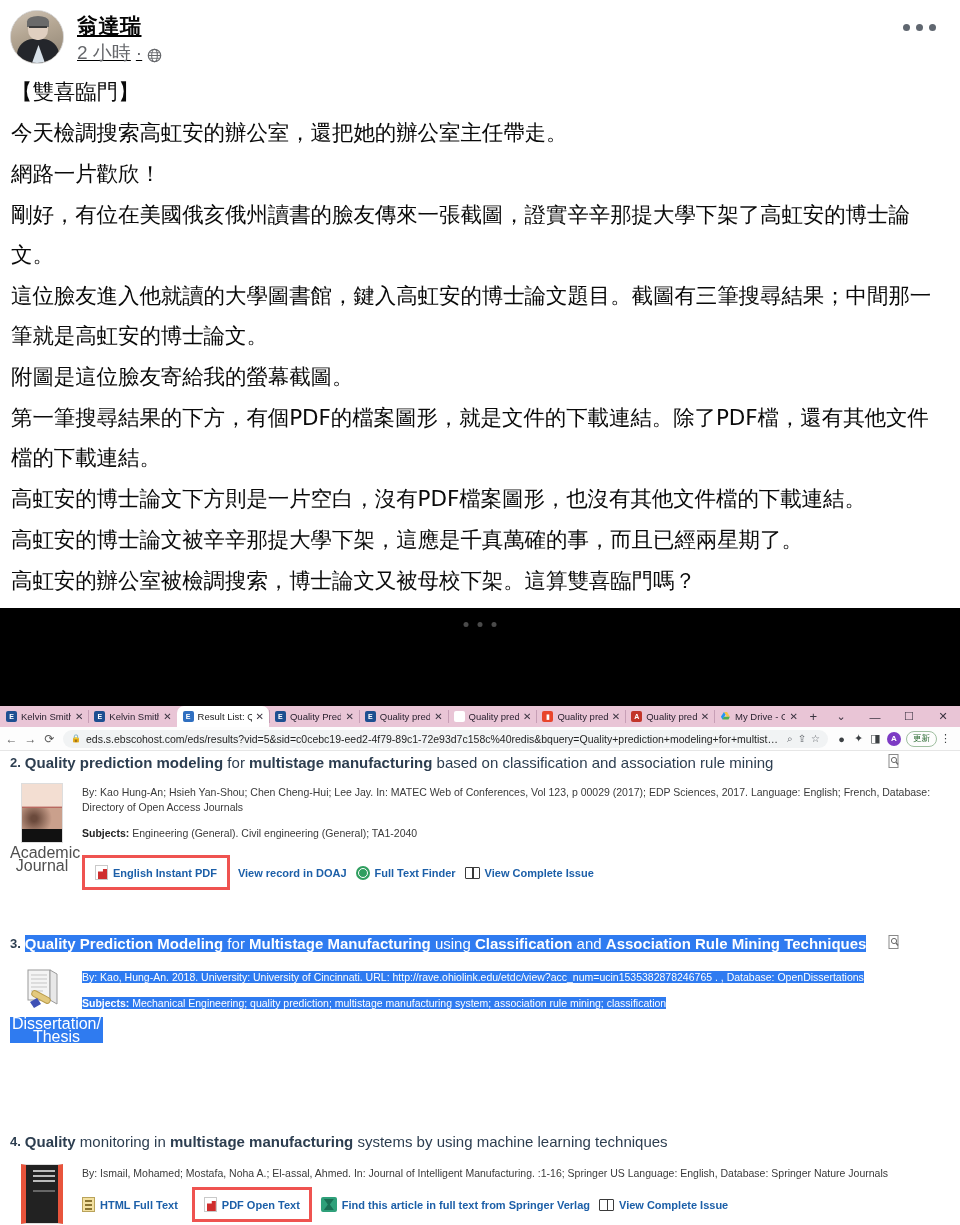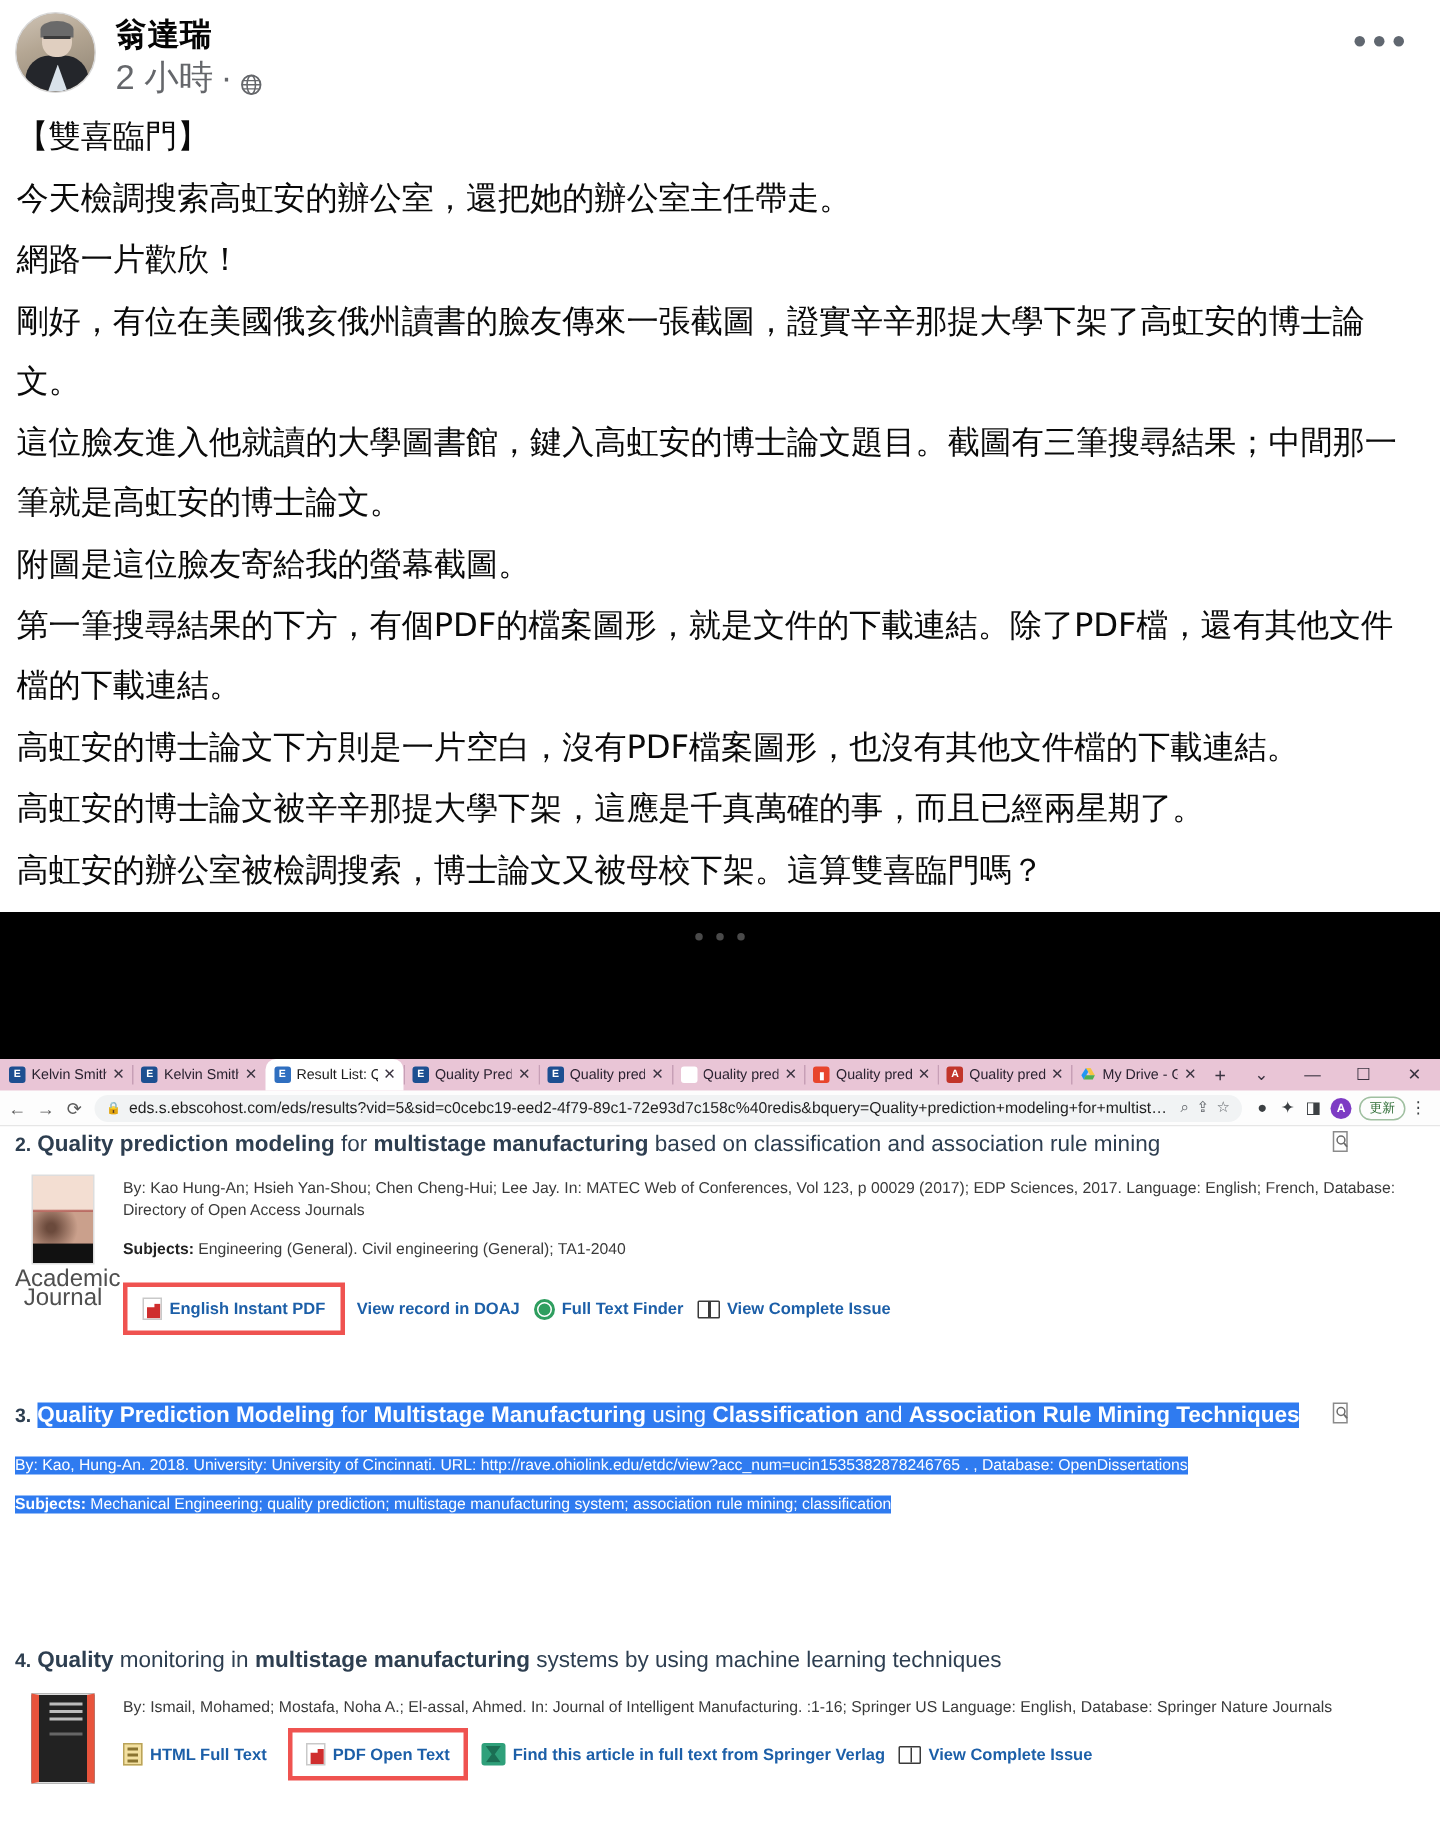--- a/index.html
+++ b/index.html
@@ -8,23 +8,24 @@
     height: 1225px;
     background: #ffffff;
     font-family: "Liberation Sans", "DejaVu Sans", sans-serif;
     overflow: hidden;
   }
   .page { position: relative; width: 960px; height: 1225px; background:#fff; }
 
   
   .post-header {
     display: flex;
-    align-items: flex-start;
+    align-items: center;
     padding: 8px 12px 0 10px;
     height: 66px;
+    text-decoration: underline;
   }
   .avatar {
     width: 54px; height: 54px; border-radius: 50%;
     flex: 0 0 54px;
     overflow: hidden;
     position: relative;
     background: #b9aea2;
     border: 1px solid #d8d8d8;
   }
   .avatar .av-bg {
@@ -51,21 +52,21 @@
     position:absolute; left:21px; bottom:0; width:13px; height:18px;
     background:#d9e2ea; clip-path: polygon(50% 0,100% 100%,0 100%);
   }
   .poster-meta { padding-left: 13px; padding-top: 3px; }
   .poster-name {
     font-size: 21px; font-weight: 700; color: #050505; line-height: 26px;
     letter-spacing: .5px;
   }
   .poster-sub {
     display:flex; align-items:center; gap:5px;
-    font-size: 23px; color:#65676b; line-height: 24px; margin-top:2px;
+    font-size: 19px; color:#65676b; line-height: 24px; margin-top:2px;
   }
   .globe-icon { display:inline-block; width:15px; height:15px; }
   .dots-menu {
     position:absolute; right: 24px; top: 24px;
     display:flex; gap:6px; cursor:pointer;
   }
   .dots-menu i {
     width: 7px; height: 7px; border-radius: 50%; background:#606770; display:block;
   }
 
@@ -446,20 +447,32 @@
           </span>
           <span class="res-preview-ico">
             <svg viewBox="0 0 16 16" width="16" height="16">
               <rect x="3" y="1.5" width="9" height="13" fill="#fff" stroke="#8a8a8a"></rect>
               <circle cx="8" cy="7" r="2.6" fill="none" stroke="#6b6b6b"></circle>
               <path d="M10 9 L12 11.5" stroke="#6b6b6b" stroke-width="1.3"></path>
             </svg>
           </span>
         </div>
         <div class="res-body" style="margin-top:14px;">
+          <div class="res-thumb-col">
+            <div style="width:42px;height:46px;margin:0 auto;position:relative;">
+              <svg viewBox="0 0 42 46" width="42" height="46">
+                <rect x="7" y="2" width="22" height="30" fill="#f4f4f4" stroke="#9a9a9a"></rect>
+                <path d="M10 7 H26 M10 11 H26 M10 15 H26 M10 19 H26 M10 23 H22" stroke="#c5c5c5" stroke-width="1"></path>
+                <path d="M29 2 V32 L36 36 V6 Z" fill="#e8e8e8" stroke="#9a9a9a"></path>
+                <rect x="10" y="26" width="20" height="6" rx="3" transform="rotate(28 20 29)" fill="#e3c97e" stroke="#b99b48"></rect>
+                <path d="M9 34 L16 30 L20 36 L13 40 Z" fill="#3f51b5"></path>
+              </svg>
+            </div>
+            <div class="thumb-label sel">Dissertation/<br>Thesis</div>
+          </div>
           <div class="res-detail">
             <div class="res-line">
               <span class="sel-hl">By: Kao, Hung-An. 2018. University: University of Cincinnati. URL: http://rave.ohiolink.edu/etdc/view?acc_num=ucin1535382878246765 . , Database: OpenDissertations</span>
             </div>
             <div class="res-line res-subjects">
               <span class="sel-hl"><b>Subjects:</b>
               <span>Mechanical Engineering; quality prediction; multistage manufacturing system; association rule mining; classification</span></span>
             </div>
           </div>
         </div>

